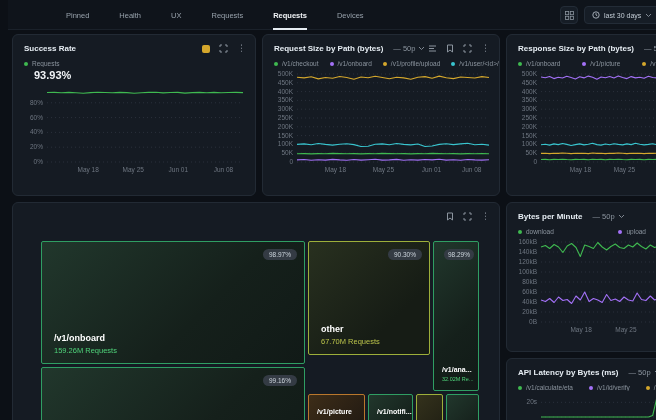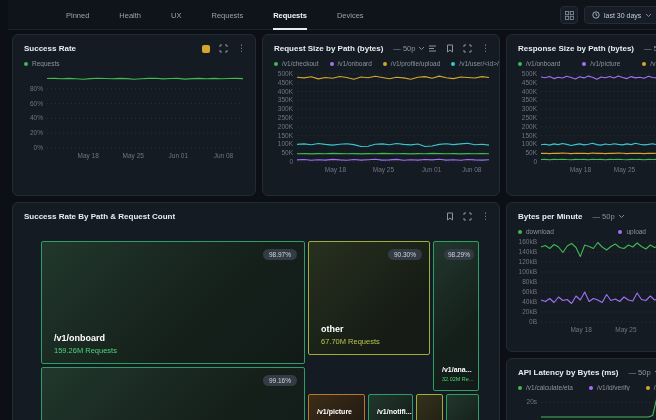--- a/index.html
+++ b/index.html
@@ -94,20 +94,21 @@
       </svg>
       <span class="kebab">⋮</span>
     </span>
   </div>
   <div class="legend">
     <span class="li">
       <span class="dot" style="background:#3fb950"></span>
       <span>Requests</span>
     </span>
   </div>
+  <div class="metric-val">93.93%</div>
   <div class="chartwrap">
     <svg width="226" height="92">
         <line x1="26" x2="222" y1="79" y2="79" stroke="#2a313c" stroke-width="1" stroke-dasharray="1,3"></line>
         <text x="22" y="81" text-anchor="end" fill="#6e7681" font-size="6.5">0%</text>
         <line x1="26" x2="222" y1="64.2" y2="64.2" stroke="#2a313c" stroke-width="1" stroke-dasharray="1,3"></line>
         <text x="22" y="66.2" text-anchor="end" fill="#6e7681" font-size="6.5">20%</text>
         <line x1="26" x2="222" y1="49.4" y2="49.4" stroke="#2a313c" stroke-width="1" stroke-dasharray="1,3"></line>
         <text x="22" y="51.4" text-anchor="end" fill="#6e7681" font-size="6.5">40%</text>
         <line x1="26" x2="222" y1="34.6" y2="34.6" stroke="#2a313c" stroke-width="1" stroke-dasharray="1,3"></line>
         <text x="22" y="36.6" text-anchor="end" fill="#6e7681" font-size="6.5">60%</text>
@@ -249,21 +250,20 @@
         <polyline points="26.0,90.5 30.3,90.4 34.6,90.7 38.9,90.4 43.2,90.5 47.5,90.2 51.8,90.5 56.1,90.7 60.4,90.4 64.7,90.5 69.0,90.4 73.3,90.7 77.6,90.2 81.9,90.5 86.1,90.4 90.4,90.7 94.7,90.4 99.0,90.5 103.3,90.2 107.6,90.5 111.9,90.7 116.2,90.4 120.5,90.5 124.8,90.4 129.1,90.7 133.4,90.4 137.7,90.5 142.0,90.4" fill="none" stroke="#3fb950" stroke-width="1.1" stroke-linejoin="round"></polyline>
         <polyline points="26.0,8.0 30.3,8.7 34.6,7.5 38.9,9.6 43.2,8.3 47.5,9.0 51.8,7.3 56.1,8.5 60.4,9.9 64.7,7.8 69.0,8.9 73.3,7.1 77.6,8.3 81.9,10.3 86.1,8.0 90.4,8.7 94.7,7.5 99.0,9.0 103.3,6.9 107.6,8.5 111.9,9.6 116.2,7.6 120.5,8.9 124.8,8.2 129.1,9.2 133.4,7.3 137.7,8.5 142.0,8.9" fill="none" stroke="#a371f7" stroke-width="1.1" stroke-linejoin="round"></polyline>
         <polyline points="26.0,84.4 30.3,84.2 34.6,84.6 38.9,84.2 43.2,84.4 47.5,84.0 51.8,84.2 56.1,84.6 60.4,84.2 64.7,84.4 69.0,84.2 73.3,84.6 77.6,84.0 81.9,84.4 86.1,84.2 90.4,84.6 94.7,84.2 99.0,84.4 103.3,84.0 107.6,84.2 111.9,84.6 116.2,84.2 120.5,84.4 124.8,84.2 129.1,84.6 133.4,84.2 137.7,84.4 142.0,84.2" fill="none" stroke="#d4a72c" stroke-width="1.1" stroke-linejoin="round"></polyline>
         <polyline points="26.0,75.8 30.3,75.2 34.6,76.1 38.9,74.9 43.2,75.6 47.5,74.5 51.8,75.4 56.1,76.5 60.4,75.6 64.7,74.9 69.0,75.9 73.3,75.2 77.6,74.3 81.9,75.6 86.1,76.1 90.4,75.0 94.7,75.8 99.0,74.7 103.3,75.4 107.6,75.9 111.9,74.9 116.2,75.6 120.5,74.3 124.8,75.2 129.1,75.9 133.4,75.4 137.7,74.7 142.0,75.8" fill="none" stroke="#39c5cf" stroke-width="1.1" stroke-linejoin="round"></polyline>
       </svg>
   </div>
 </div>
 
 <div class="panel" style="left:12px;top:202px;width:488px;height:230px">
   <div class="phead">
-    <span class="ptitle">Success Rate By Path &amp; Request Count</span>
     <span class="picons">
       <svg width="8" height="9" viewBox="0 0 8 9">
         <path d="M1.5 1h5v7L4 6 1.5 8z" fill="none" stroke="#8b949e" stroke-width="1"></path>
       </svg>
       <svg width="9" height="9" viewBox="0 0 9 9">
         <path d="M1 3V1h2M6 1h2v2M8 6v2H6M3 8H1V6" fill="none" stroke="#8b949e" stroke-width="1"></path>
       </svg>
       <span class="kebab">⋮</span>
     </span>
   </div>

